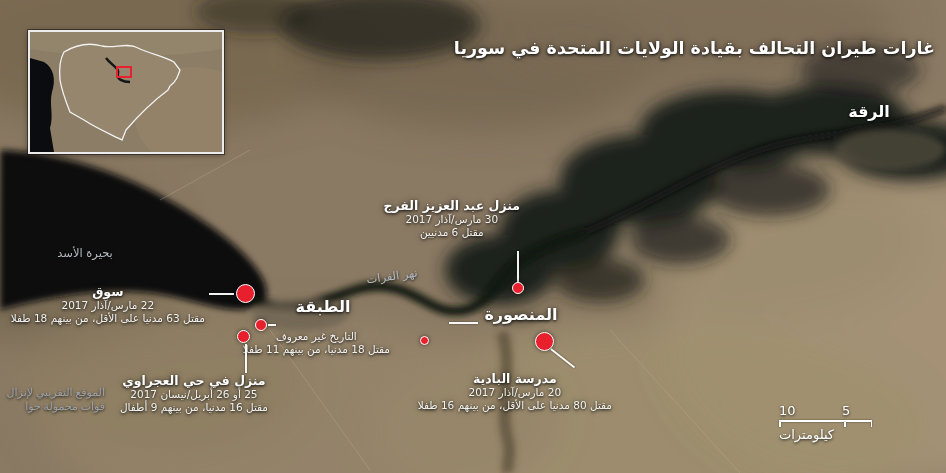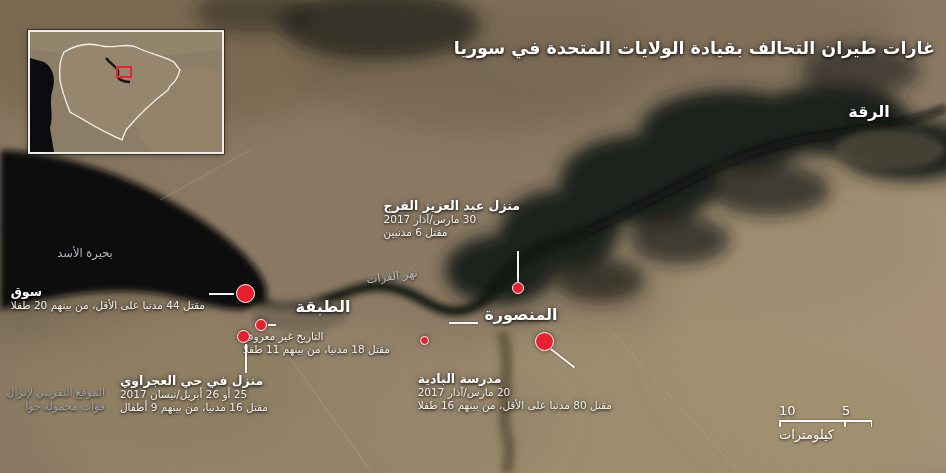--- a/index.html
+++ b/index.html
@@ -7,21 +7,21 @@
     position:relative;width:946px;height:473px;overflow:hidden;
     font-family:"DejaVu Sans",sans-serif;background:#8a7963;
   }
   .stage svg.bg{position:absolute;left:0;top:0;}
   .abs{position:absolute;}
   .txt{color:#fff;text-shadow:0 1px 3px rgba(0,0,0,.9),0 0 6px rgba(0,0,0,.55);white-space:nowrap;}
   .muted{color:#b3b8bf;text-shadow:0 1px 3px rgba(0,0,0,.85);}
   .map-title{right:11px;top:38px;font-size:17.5px;font-weight:bold;direction:rtl;}
   .city{font-size:16px;font-weight:bold;transform:translate(-50%,-50%);direction:rtl;}
   .water{font-size:11.5px;transform:translate(-50%,-50%);direction:rtl;}
-  .inc{direction:rtl;text-align:left;line-height:1.2;}
+  .inc{direction:rtl;text-align:center;line-height:1.2;}
   .inc .t{font-size:12.5px;font-weight:bold;color:#fff;}
   .inc .d,.inc .c{font-size:10.5px;color:#f1f1ee;font-weight:normal;}
   .dot{position:absolute;border-radius:50%;background:#e81f2d;border:1.5px solid #fff;
        box-shadow:0 0 4px rgba(0,0,0,.55);box-sizing:border-box;}
   .dot.big{width:19px;height:19px;}
   .dot.small{width:12px;height:12px;}
   .dot.mid{width:13px;height:13px;}
   .dot.tiny{width:9px;height:9px;border-width:1px;}
   .lead{position:absolute;background:#fff;opacity:.95;box-shadow:0 0 2px rgba(0,0,0,.6);}
   .note{font-size:11px;width:104px;direction:rtl;text-align:right;line-height:1.25;
@@ -113,21 +113,22 @@
 
   <div class="abs txt city" style="left:869px;top:111px;">الرقة</div>
   <div class="abs txt city" style="left:323px;top:306px;">الطبقة</div>
   <div class="abs txt city" style="left:521px;top:314px;">المنصورة</div>
 
   <div class="abs muted water" style="left:85px;top:253px;">بحيرة الأسد</div>
   <div class="abs muted water" style="left:392px;top:276px;transform:translate(-50%,-50%) rotate(-8deg);">نهر الفرات</div>
 
   <div class="abs inc" style="right:741px;top:284px;margin-left:48px;">
     <div class="t txt">سوق</div>
-    <div class="c txt">مقتل 44 مدنيا على الأقل، من بينهم 20 طفلا</div>
+    <div class="d txt">22 مارس/آذار 2017</div>
+    <div class="c txt">مقتل 63 مدنيا على الأقل، من بينهم 18 طفلا</div>
   </div>
   <div class="lead" style="left:209px;top:293px;width:25px;height:1.5px;"></div>
   <span class="dot big" style="left:236px;top:284px;"></span>
 
   <span class="dot small" style="left:255px;top:319px;"></span>
   <div class="lead" style="left:268px;top:324px;width:8px;height:1.5px;"></div>
   <div class="lead" style="left:449px;top:322px;width:29px;height:1.5px;"></div>
   <div class="abs inc" style="right:556px;top:330px;">
     <div class="d txt">التاريخ غير معروف</div>
     <div class="c txt">مقتل 18 مدنيا، من بينهم 11 طفلا</div>

